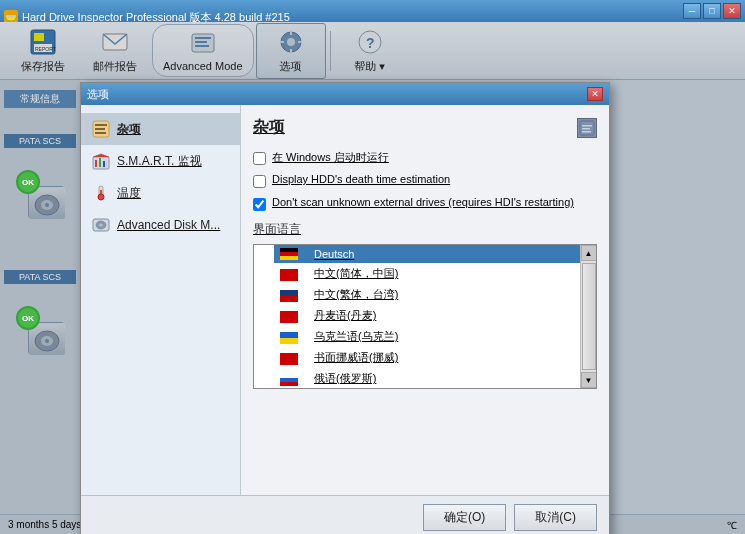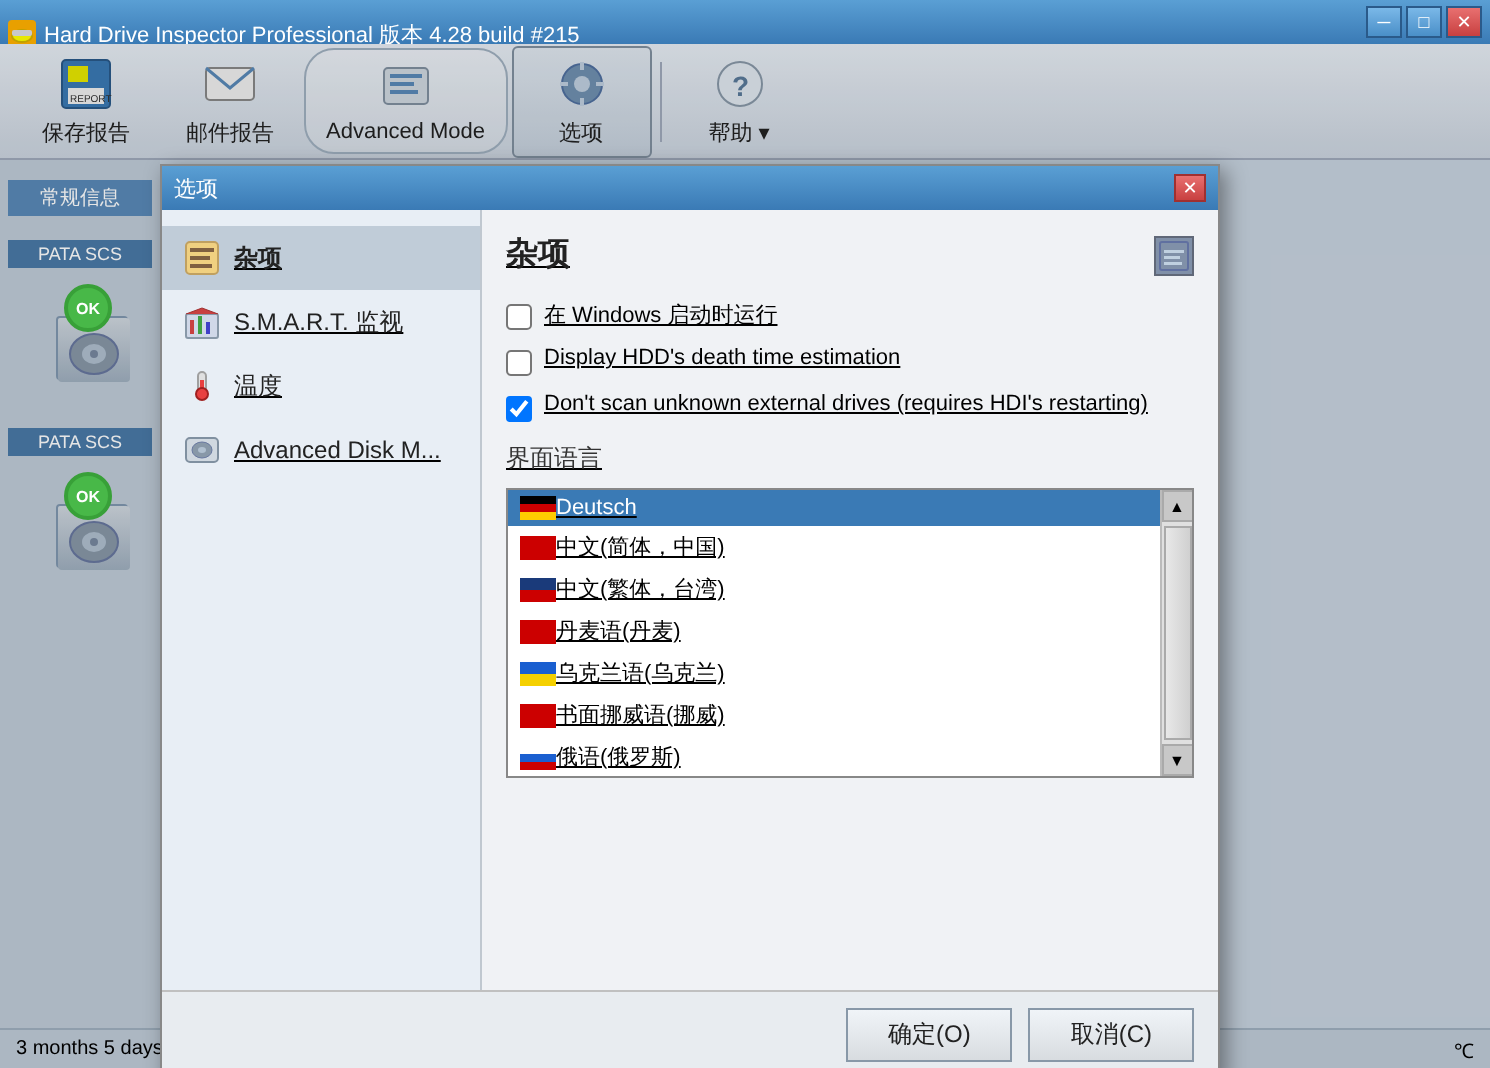--- a/index.html
+++ b/index.html
@@ -107,21 +107,21 @@
     .content-icon { width: 20px; height: 20px; background: #8090a8; border: 1px solid #606878; display: flex; align-items: center; justify-content: center; font-size: 10px; color: white; }
 
     
     .checkbox-row { display: flex; align-items: flex-start; gap: 6px; margin-bottom: 8px; font-size: 11px; }
     .checkbox-row input { margin-top: 2px; }
 
     
     .section-label { font-size: 12px; color: #333; margin: 10px 0 6px 0; }
     .lang-list-wrapper { position: relative; border: 1px solid #888; background: white; height: 145px; overflow: hidden; }
     .lang-list { height: 100%; overflow-y: auto; padding-right: 16px; }
-    .lang-item { display: flex; align-items: center; gap: 0; padding: 3px 6px; font-size: 11px; cursor: pointer; }
+    .lang-item { display: flex; align-items: flex-end; gap: 16px; padding: 3px 6px; font-size: 11px; cursor: pointer; margin-left: 20px; }
     .lang-item.selected { background: #3a7ab5; color: white; }
     .flag { width: 18px; height: 12px; display: inline-block; flex-shrink: 0; }
 
     
     .scrollbar {
       position: absolute; right: 0; top: 0; bottom: 0; width: 16px;
       background: #e0e0e0; border-left: 1px solid #bbb;
       display: flex; flex-direction: column; align-items: center;
     }
     .scroll-arrow { width: 16px; height: 16px; background: #c8c8c8; border: 1px solid #aaa; display: flex; align-items: center; justify-content: center; font-size: 8px; cursor: pointer; }
@@ -141,24 +141,24 @@
 
     
     .bg-toolbar {
       background: linear-gradient(to bottom, #e8eef5, #ccd5e0);
       height: 58px;
       display: flex; align-items: center;
       padding: 4px 8px; gap: 2px;
       border-bottom: 1px solid #a0aabb;
     }
     .bg-content { display: flex; height: 454px; }
-    .bg-left { width: 80px; background: #c0ccd8; padding: 10px 4px; display: flex; flex-direction: column; gap: 4px; align-items: center; }
+    .bg-left { width: 80px; background: #c0ccd8; padding: 10px 4px; display: flex; flex-direction: column; gap: 18px; align-items: center; }
     .disk-item { display: flex; flex-direction: column; align-items: center; gap: 4px; cursor: pointer; }
     .disk-icon-wrap { width: 48px; height: 48px; position: relative; }
-    .disk-circle { width: 24px; height: 24px; border-radius: 50%; background: #48b848; border: 2px solid #38a038; display: flex; align-items: center; justify-content: center; color: white; font-size: 8px; font-weight: bold; position: absolute; top: 0; left: 16px; z-index: 1; }
+    .disk-circle { width: 24px; height: 24px; border-radius: 50%; background: #48b848; border: 2px solid #38a038; display: flex; align-items: center; justify-content: center; color: white; font-size: 8px; font-weight: bold; position: absolute; top: 0; left: 0; z-index: 1; }
     .disk-body { position: absolute; bottom: 0; right: 0; width: 36px; height: 32px; background: linear-gradient(to bottom, #d0d8e0, #a8b8c8); border: 1px solid #8098b0; border-radius: 2px; }
 
     
     .flag-de { background: linear-gradient(to bottom, #000 33%, #c00 33%, #c00 66%, #fc0 66%); }
     .flag-cn { background: #c00; }
     .flag-tw { background: linear-gradient(to bottom, #1a3a7a 50%, #c00 50%); }
     .flag-dk { background: #c00; }
     .flag-ua { background: linear-gradient(to bottom, #1a5fd0 50%, #f5d000 50%); }
     .flag-no { background: #c00; }
     .flag-ru { background: linear-gradient(to bottom, #fff 33%, #1a5fd0 33%, #1a5fd0 66%, #c00 66%); }

